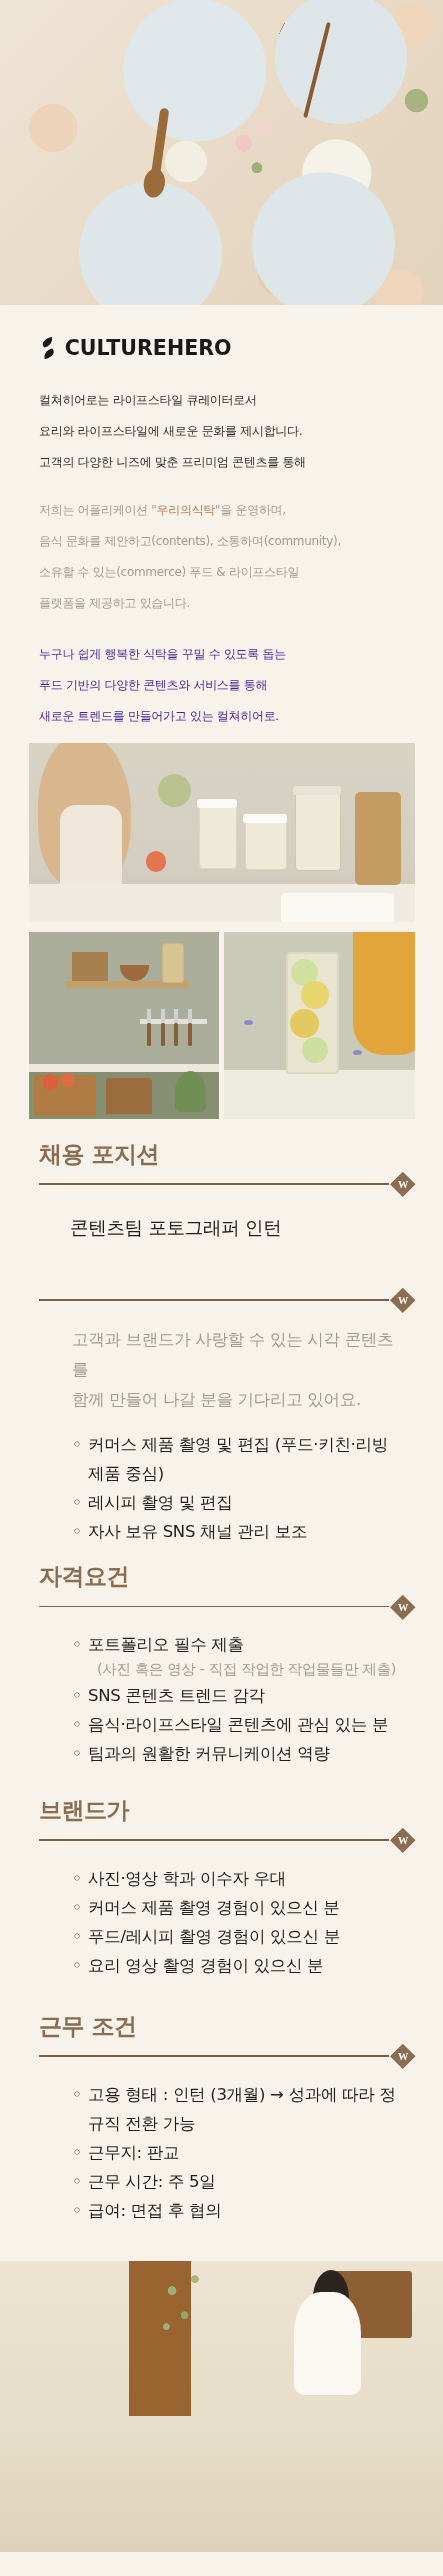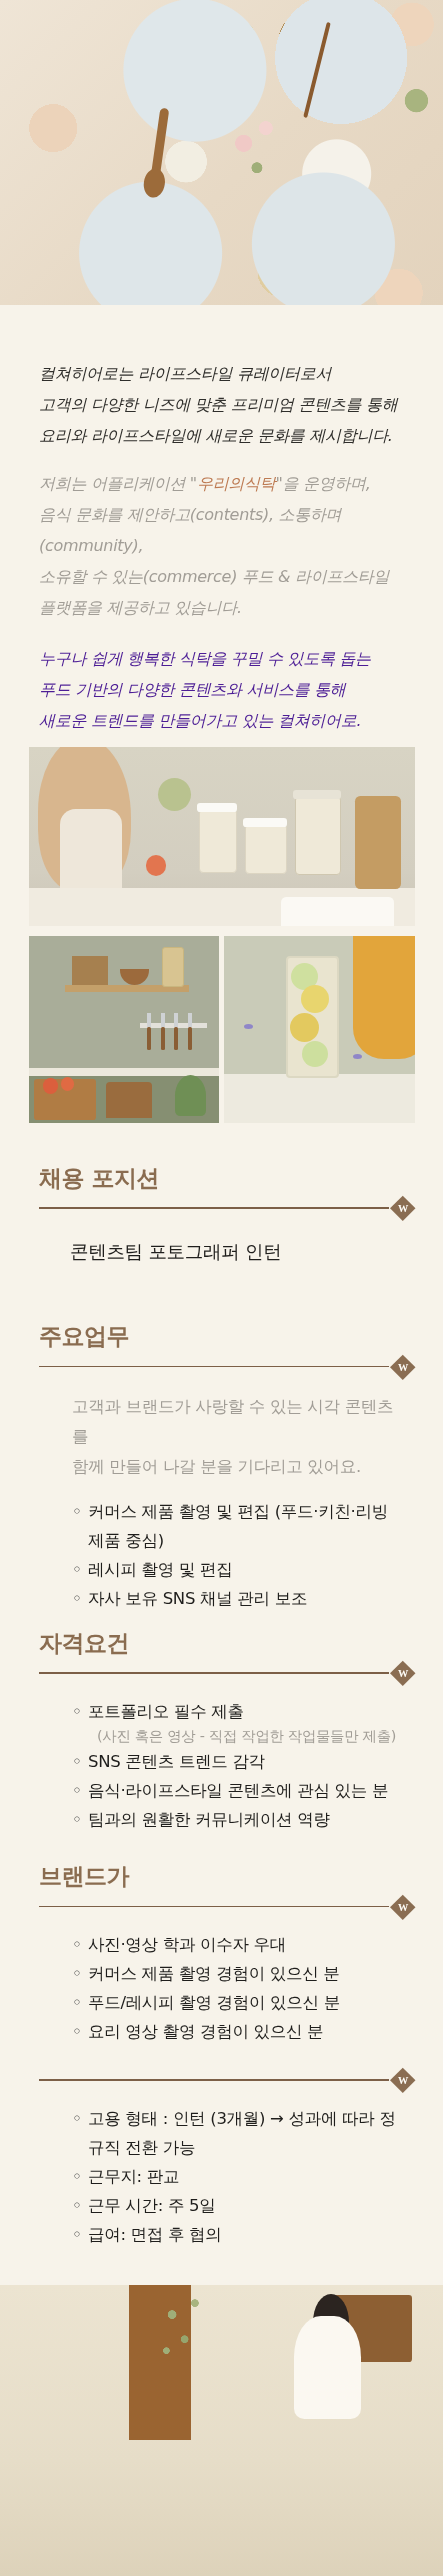--- a/index.html
+++ b/index.html
@@ -45,21 +45,21 @@
   .rulerow .line{position:absolute;left:0;top:1px;height:1.5px;width:350px;background:#7c5f47;}
   .diamond{position:absolute;right:-7.7px;top:50%;width:17.5px;height:17.5px;background:#8a6d52;
     transform:translateY(-50%) rotate(45deg);display:flex;align-items:center;justify-content:center;}
   .diamond span{transform:rotate(-45deg);color:#fdfbf6;font-family:"Liberation Serif","DejaVu Serif",serif;font-size:10.3px;font-weight:bold;}
   .h-sec{font-size:23px;line-height:28px;font-weight:bold;color:#8a6c50;letter-spacing:-0.5px;}
   
   .intro{padding-top:29px;}
   .logo-row{display:flex;align-items:center;gap:7.2px;height:27px;}
   .logo-mark{width:18.5px;height:24px;}
   .logo-text{font-size:20.6px;font-weight:bold;color:#18191b;letter-spacing:0px;}
-  .p-intro{font-size:16px;line-height:31px;letter-spacing:-0.3px;font-style:italic;}
+  .p-intro{font-size:12px;line-height:31px;letter-spacing:-0.3px;}
   .p-dark{color:#2f2e2b;margin-top:24px;}
   .p-gray{color:#a19d96;margin-top:16.5px;}
   .p-dark2{color:#4c1d95;margin-top:20.6px;}
   .accent{color:#bd7a52;}
   
   .kitchen1{height:179px;margin-top:11.3px;background:#d6d2c2;}
   .kitchen1 .wall{position:absolute;inset:0;background:linear-gradient(180deg,#d8d4c4 0%,#d3cec0 70%,#cbc5b6 100%);}
   .kitchen1 .person{position:absolute;left:9.3px;top:-10.3px;width:93px;height:155px;background:#d8b68e;border-radius:48% 52% 40% 40%;}
   .kitchen1 .apron{position:absolute;left:31px;top:62px;width:62px;height:117px;background:#eee7da;border-radius:15.5px 15.5px 0 0;}
   .kitchen1 .counter{position:absolute;left:0;bottom:0;width:100%;height:38px;background:#f0ebe0;}
@@ -115,39 +115,46 @@
   .bigkitchen .wallsh{position:absolute;inset:0;background:linear-gradient(180deg,#ece4d1 0%,#e6ddc8 60%,#ddd2ba 100%);}
   .bigkitchen .pendant{position:absolute;left:129px;top:0;width:62px;height:155px;background:#9a6431;}
   .bigkitchen .cabr{position:absolute;right:31px;top:10.3px;width:82px;height:67px;background:#8d5f33;border-radius:3.1px;}
   .bigkitchen .persn{position:absolute;left:294px;top:31px;width:67px;height:103px;background:#fbf8f1;border-radius:40% 40% 10.3px 10.3px;}
   .bigkitchen .hair{position:absolute;left:313px;top:9.3px;width:36px;height:57px;background:#2b2420;border-radius:50% 50% 40% 40%;}
   .bigkitchen .sprig{position:absolute;left:155px;top:5.2px;width:57px;height:82px;background:
      radial-gradient(circle at 30% 30%, #9fae78 0 4.1px, rgba(0,0,0,0) 4.6px),
      radial-gradient(circle at 70% 16%, #a8b47f 0 3.6px, rgba(0,0,0,0) 4.1px),
      radial-gradient(circle at 52% 60%, #96a56e 0 3.6px, rgba(0,0,0,0) 4.1px),
      radial-gradient(circle at 20% 74%, #9fae78 0 3.1px, rgba(0,0,0,0) 3.6px);}
-  .mt108{margin-top:56px}.mt80{margin-top:41px}
+  .mt108{margin-top:56px}.mt80{margin-top:21px}
   .mt62{margin-top:32px}.mt56{margin-top:16px}.mt54{margin-top:28px}.mt42{margin-top:21.6px}
 </style>
 </head>
 <body>
 
 <div id="page">
 
   <div class="photo hero">
     <span class="spoon"></span>
     <span class="chop"></span>
   </div>
 
   <div class="sec intro">
+    <div class="logo-row">
+      <svg class="logo-mark" viewBox="0 0 36 44">
+        <path d="M25 0C10 4 3 13 10 21c11-2 17-11 15-21z" fill="#18191b"></path>
+        <path d="M11 44c15-4 22-13 15-21-11 2-17 11-15 21z" fill="#18191b"></path>
+      </svg>
+      <span class="logo-text">CULTUREHERO</span>
+    </div>
 
     <div class="p-intro p-dark">
       <div>컬쳐히어로는 라이프스타일 큐레이터로서</div>
+      <div>요리와 라이프스타일에 새로운 문화를 제시합니다.</div>
       <div>고객의 다양한 니즈에 맞춘 프리미엄 콘텐츠를 통해</div>
-      <div>요리와 라이프스타일에 새로운 문화를 제시합니다.</div>
     </div>
 
     <div class="p-intro p-gray">
       <div><span>저희는 어플리케이션 "</span><span class="accent">우리의식탁</span><span>"을 운영하며,</span></div>
       <div>음식 문화를 제안하고(contents), 소통하며(community),</div>
       <div>소유할 수 있는(commerce) 푸드 &amp; 라이프스타일</div>
       <div>플랫폼을 제공하고 있습니다.</div>
     </div>
 
     <div class="p-intro p-dark2">
@@ -221,21 +228,20 @@
       <span class="diamond">
           <span>W</span>
         </span>
     </div>
     <div class="joblist">
       <div class="jobitem">콘텐츠팀 포토그래퍼 인턴</div>
     </div>
   </div>
 
   <div class="sec mt108">
-    <div class="h-sec">주요업무</div>
     <div class="rulerow">
       <span class="line"></span>
       <span class="diamond">
           <span>W</span>
         </span>
     </div>
     <div class="grayintro">
       <div>고객과 브랜드가 사랑할 수 있는 시각 콘텐츠를</div>
       <div>함께 만들어 나갈 분을 기다리고 있어요.</div>
     </div>
@@ -273,20 +279,21 @@
     </div>
     <div class="bullets mt42">
       <div class="bi">사진·영상 학과 이수자 우대</div>
       <div class="bi">커머스 제품 촬영 경험이 있으신 분</div>
       <div class="bi">푸드/레시피 촬영 경험이 있으신 분</div>
       <div class="bi">요리 영상 촬영 경험이 있으신 분</div>
     </div>
   </div>
 
   <div class="sec mt62">
+    <div class="h-sec">근무 조건</div>
     <div class="rulerow">
       <span class="line"></span>
       <span class="diamond">
           <span>W</span>
         </span>
     </div>
     <div class="bullets mt42">
       <div class="bi">고용 형태 : 인턴 (3개월) → 성과에 따라 정규직 전환 가능</div>
       <div class="bi">근무지: 판교</div>
       <div class="bi">근무 시간: 주 5일</div>

